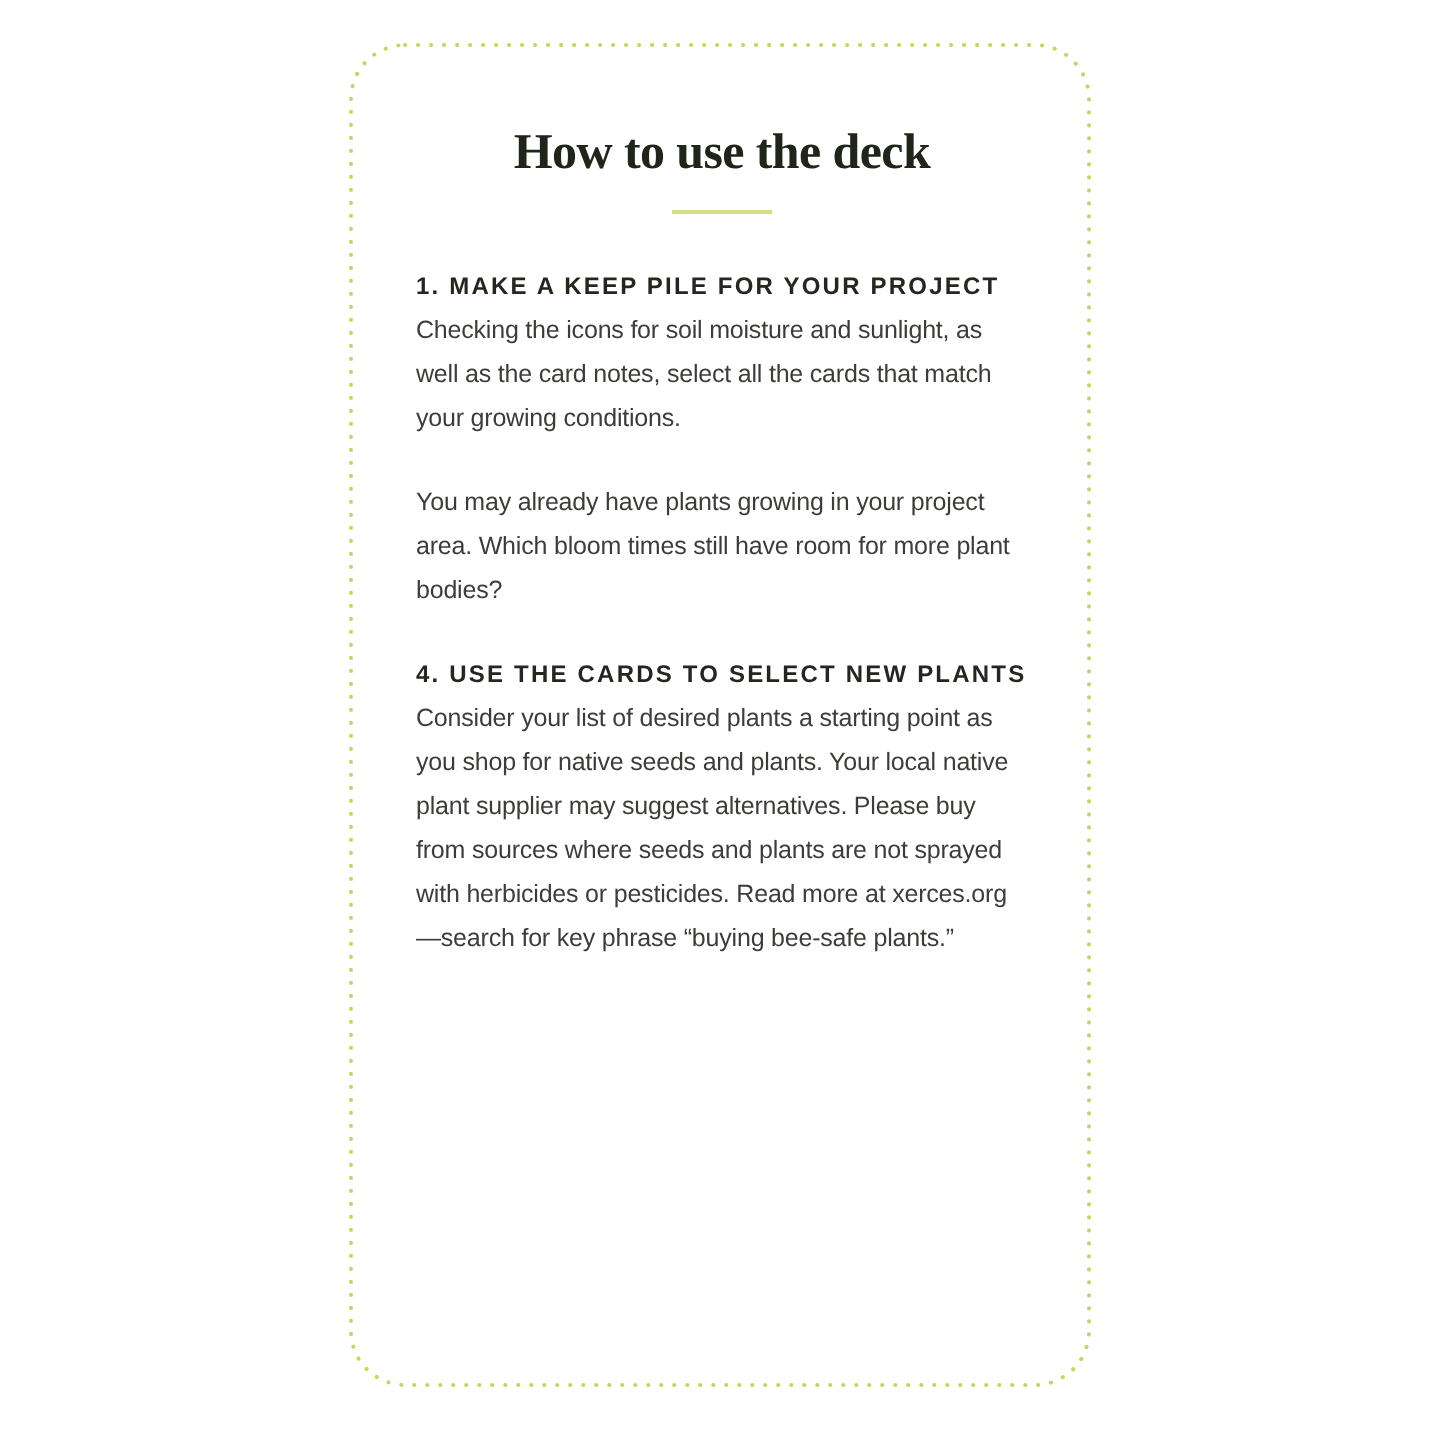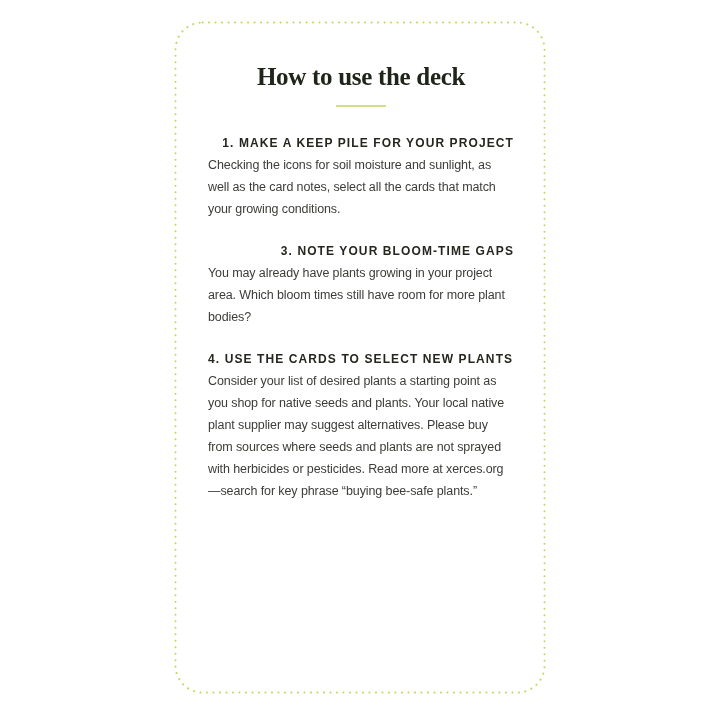--- a/index.html
+++ b/index.html
@@ -48,39 +48,38 @@
     line-height: 22px;
     letter-spacing: -0.1px;
     color: var(--body-text, #3c3c38);
   }
   .instr:first-child { margin-top: 25px; }
   .instr strong {
     font-weight: 700;
     font-size: 12px;
     letter-spacing: 1.1px;
     color: var(--heading-text, #26261f);
-    text-align: right;
   }
   .instr strong.block { display: block; }
 </style>
 </head>
 <body>
 
 <div class="stage">
   <div class="card">
     <svg class="border-svg" viewBox="0 0 372 673" xmlns="http://www.w3.org/2000/svg" aria-hidden="true">
       <rect x="1.5" y="1.5" width="369" height="670" rx="27" ry="27" fill="none" stroke="currentColor" stroke-width="2" stroke-dasharray="0.1 6.4" stroke-linecap="round"></rect>
     </svg>
     <div class="content">
       <h1 class="title">How to use the deck</h1>
       <div class="divider"></div>
 
       <div class="sections">
         <p class="instr"><strong class="block">1. MAKE A KEEP PILE FOR YOUR PROJECT</strong><span>Checking the icons for soil moisture and sunlight, as well as the card notes, select all the cards that match your growing conditions.</span></p>
 
 
-        <p class="instr"><strong class="block">3. NOTE YOUR BLOOM-TIME GAPS</strong><span>You may already have plants growing in your project area. Which bloom times still have room for more plant bodies?</span></p>
+        <p class="instr"><span>You may already have plants growing in your project area. Which bloom times still have room for more plant bodies?</span></p>
 
         <p class="instr"><strong>4. USE THE CARDS TO SELECT NEW PLANTS</strong><span> Consider your list of desired plants a starting point as you shop for native seeds and plants. Your local native plant supplier may suggest alternatives. Please buy from sources where seeds and plants are not sprayed with herbicides or pesticides. Read more at xerces.org—search for key phrase “buying bee-safe plants.”</span></p>
       </div>
     </div>
   </div>
 </div>
 
 </body></html>

